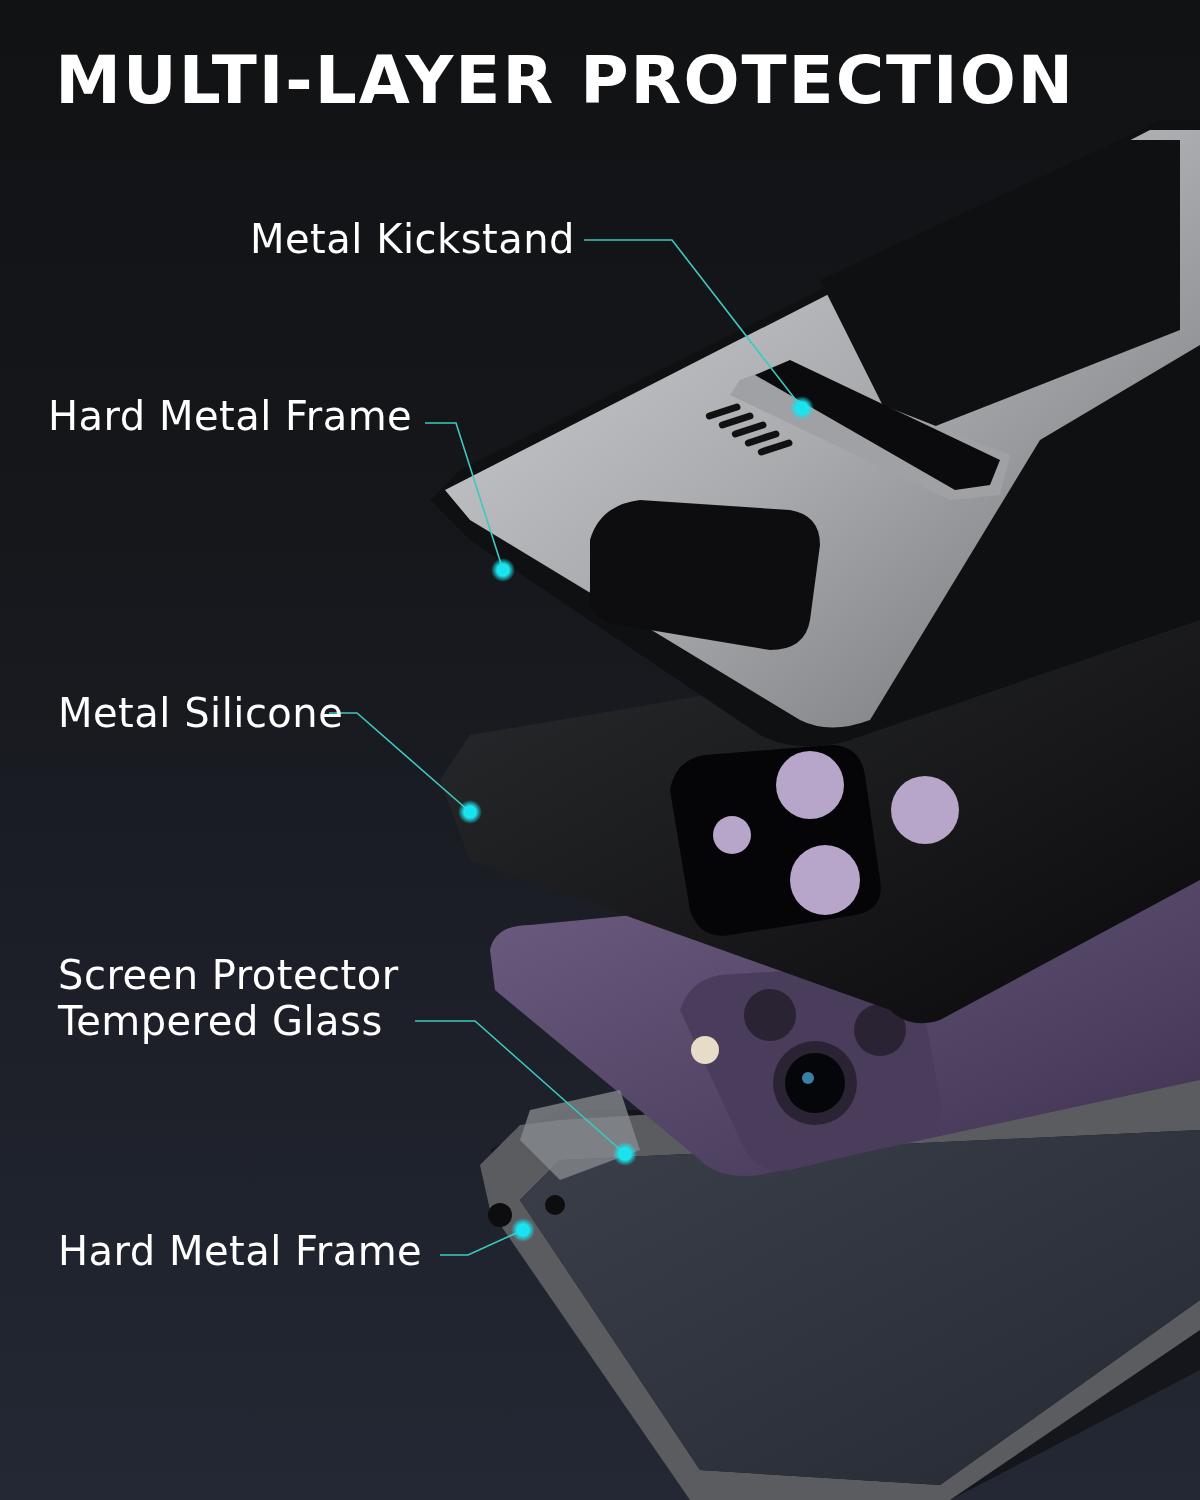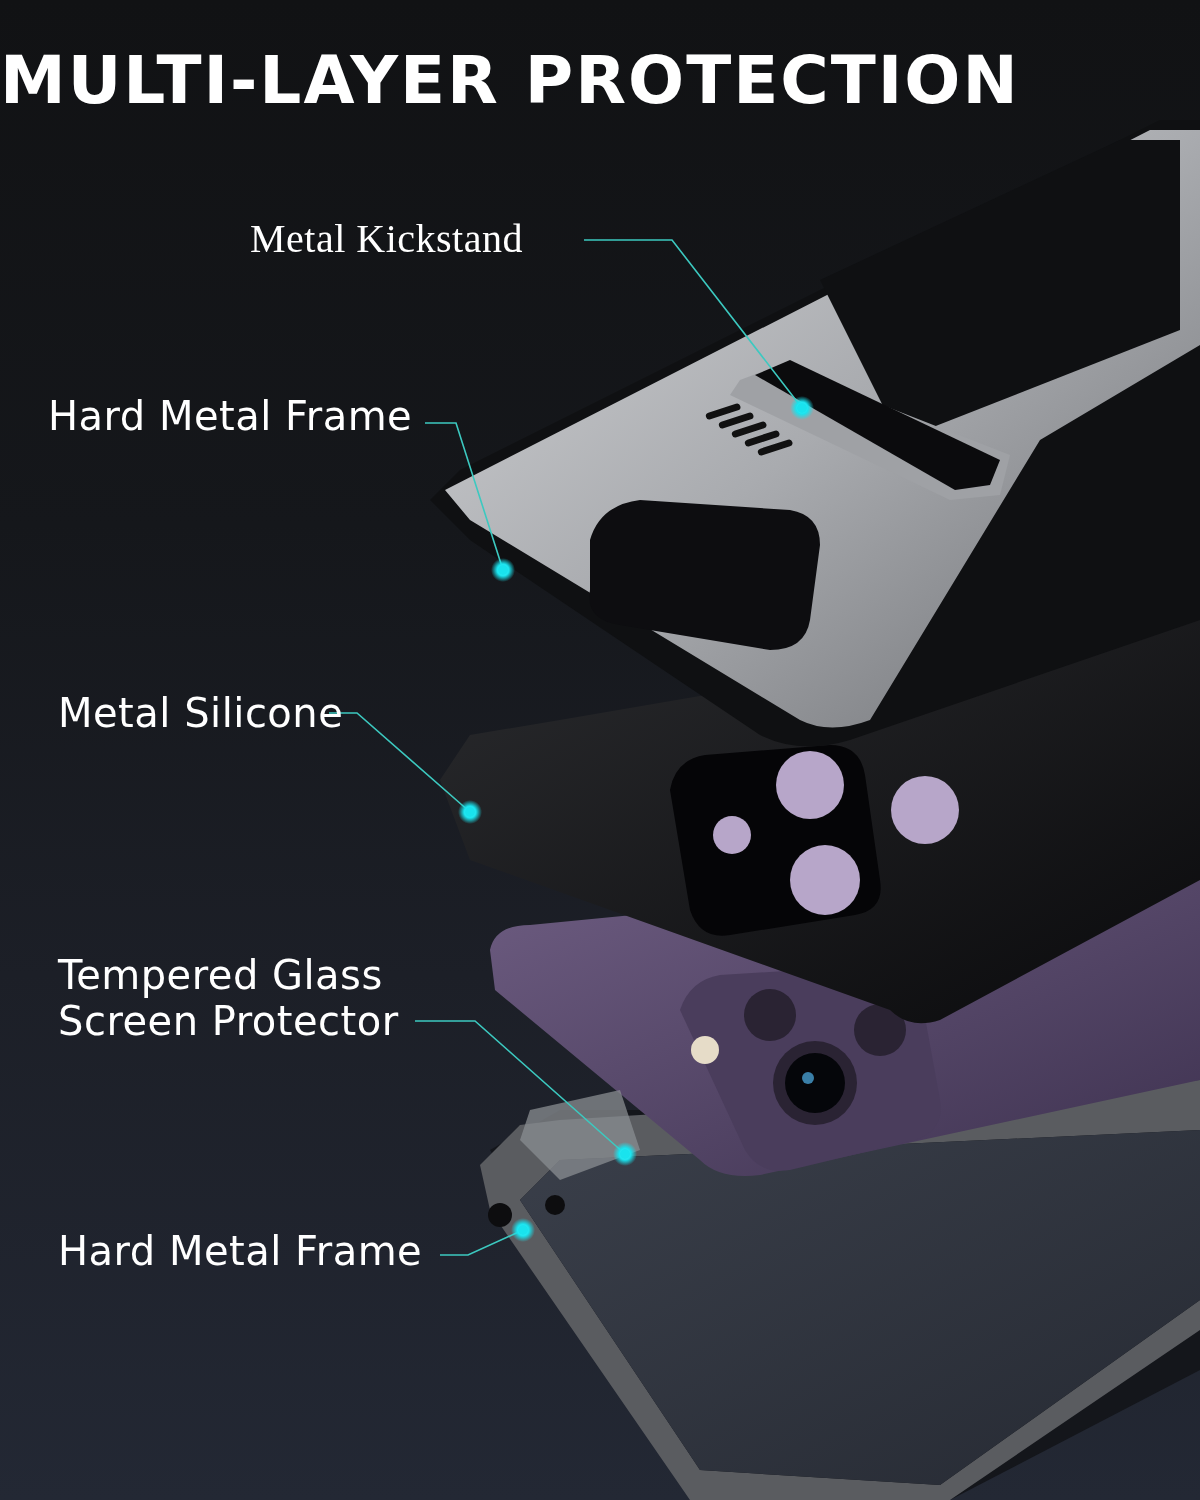--- a/index.html
+++ b/index.html
@@ -2,21 +2,21 @@
 <html><head>
 <meta charset="utf-8">
 <style>
   html, body { margin: 0; padding: 0; }
   body {
     width: 1200px; height: 1500px; overflow: hidden; position: relative;
     background: linear-gradient(180deg, #111214 0%, #15171b 35%, #1c1f27 65%, #232834 100%);
     font-family: "Liberation Sans", "DejaVu Sans", sans-serif;
   }
   .title {
-    position: absolute; left: 0; top: 42px; width: 1075px; text-align: left;
+    position: absolute; left: 0; top: 42px; width: 1075px; text-align: right;
     color: #ffffff; font-weight: 700; font-size: 66px; letter-spacing: 2px;
     font-family: "DejaVu Sans", sans-serif;
   }
   .scene { position: absolute; left: 0; top: 0; width: 1200px; height: 1500px; }
   .label {
     position: absolute; color: #ffffff; font-size: 40px; line-height: 46px;
     font-family: "DejaVu Sans", sans-serif; font-weight: 400; letter-spacing: 0.5px;
     white-space: nowrap;
   }
   .label span { display: block; }
@@ -115,28 +115,28 @@
     <circle cx="503" cy="570" r="5" fill="#19e3ee"></circle>
     <circle cx="470" cy="812" r="12" fill="url(#glow)"></circle>
     <circle cx="470" cy="812" r="5" fill="#19e3ee"></circle>
     <circle cx="625" cy="1154" r="12" fill="url(#glow)"></circle>
     <circle cx="625" cy="1154" r="5" fill="#19e3ee"></circle>
     <circle cx="523" cy="1230" r="12" fill="url(#glow)"></circle>
     <circle cx="523" cy="1230" r="5" fill="#19e3ee"></circle>
   </g>
 </svg>
 
-<div class="label" style="left:250px; top:216px;font-family:Liberation Serif, serif;">
+<div class="label" style="left:250px; top:216px;">
   <span>Metal Kickstand</span>
 </div>
 <div class="label" style="left:48px; top:393px;">
   <span>Hard Metal Frame</span>
 </div>
 <div class="label" style="left:58px; top:690px;">
   <span>Metal Silicone</span>
 </div>
 <div class="label" style="left:58px; top:952px;">
+  <span>Screen Protector</span>
   <span>Tempered Glass</span>
-  <span>Screen Protector</span>
 </div>
 <div class="label" style="left:58px; top:1228px;">
   <span>Hard Metal Frame</span>
 </div>
 
 </body></html>

